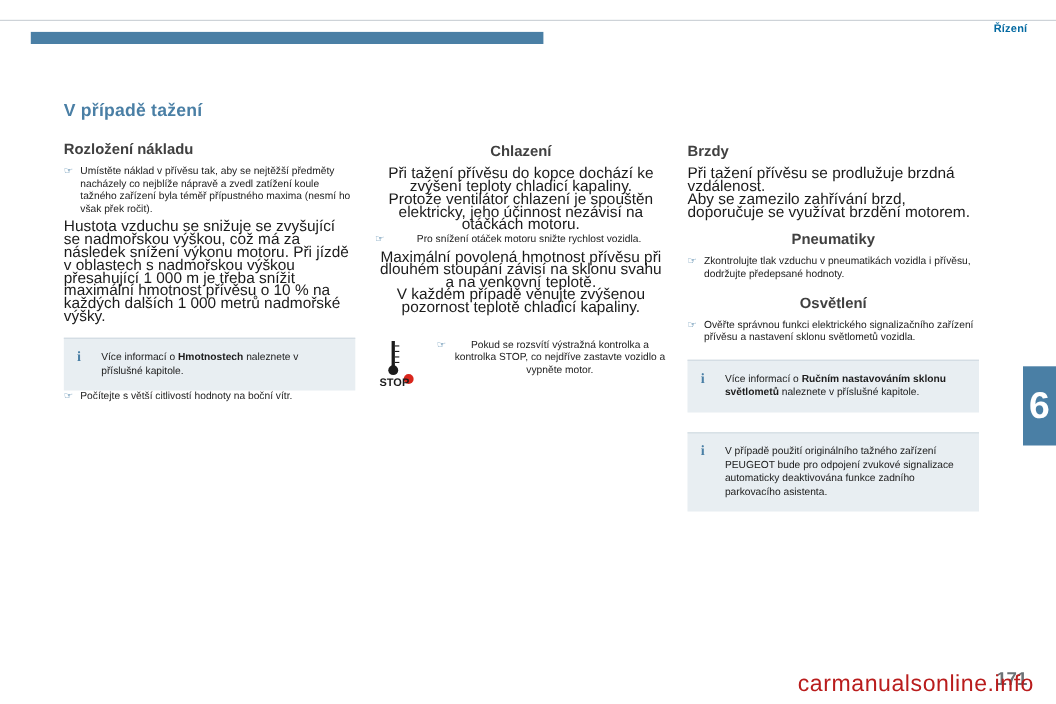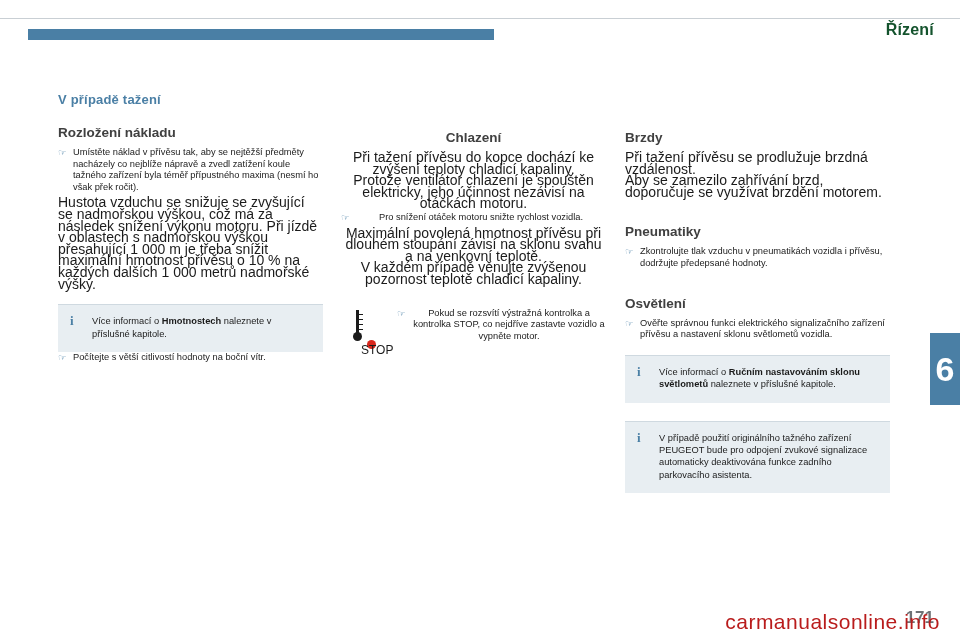--- a/index.html
+++ b/index.html
@@ -15,46 +15,46 @@
 
   
   .hdr-rule{
     position:absolute;left:0;top:18px;width:960px;height:1px;background:#c9cfd4;
   }
   .hdr-bar{
     position:absolute;left:28px;top:29px;width:466px;height:11px;background:#4a7fa5;
   }
   .hdr-title{
     position:absolute;right:26px;top:21px;
-    font-size:16px;font-weight:bold;color:#14532d;letter-spacing:.2px;
+    font-size:10px;font-weight:bold;color:#0369a1;letter-spacing:.2px;
   }
 
   
   .side-tab{
     position:absolute;right:0;top:333px;width:30px;height:72px;background:#4a7fa5;
   }
   .side-tab span{
     position:absolute;left:0;top:0;width:30px;height:72px;
     color:#fff;font-size:34px;font-weight:bold;
     display:flex;align-items:center;justify-content:center;
   }
 
   
   .col{position:absolute;top:92px;width:265px;}
   .col1{left:58px;}
   .col2{left:341px;text-align:center;}
   .col3{left:625px;}
 
   h1.doc-title{
-    font-size:13px;font-weight:bold;color:#4a7fa5;margin:0 0 18px 0;letter-spacing:.2px;
+    font-size:16px;font-weight:bold;color:#4a7fa5;margin:0 0 18px 0;letter-spacing:.2px;
   }
   h2.sec{
     font-size:13.5px;font-weight:bold;color:#404040;margin:0 0 7px 0;
   }
-  h2.sec.gap{margin-top:26px;}
+  h2.sec.gap{margin-top:12px;text-align:center;}
 
   p.body{
     font-size:14px;line-height:11.6px;margin:0 0 0 0;color:#1b1b1b;
   }
   p.body + p.body{margin-top:0;}
 
   .bullet{
     position:relative;padding-left:15px;font-size:9.3px;line-height:11.6px;margin:0 0 4px 0;
   }
   .bullet .ptr{
@@ -94,21 +94,21 @@
   .thermo .bulb{
     position:absolute;left:0px;top:22px;width:9px;height:9px;border-radius:50%;background:#1b1b1b;
   }
   .thermo .tick{
     position:absolute;left:6px;width:4px;height:1px;background:#1b1b1b;
   }
   .red-dot{
     position:absolute;left:22px;top:30px;width:9px;height:9px;border-radius:50%;background:#d9261c;
   }
   .sym-label{
-    position:absolute;left:16px;top:33px;font-size:12px;font-weight:normal;color:#1b1b1b;
+    position:absolute;left:0px;top:33px;font-size:10px;font-weight:bold;color:#1b1b1b;
   }
 
   
   .footer-page{
     position:absolute;right:26px;bottom:12px;font-size:17px;font-weight:bold;color:#6d7276;
   }
   .watermark{
     position:absolute;right:20px;bottom:6px;
     font-size:21px;color:#b91c1c;letter-spacing:.5px;
     font-family:"Liberation Sans", sans-serif;

